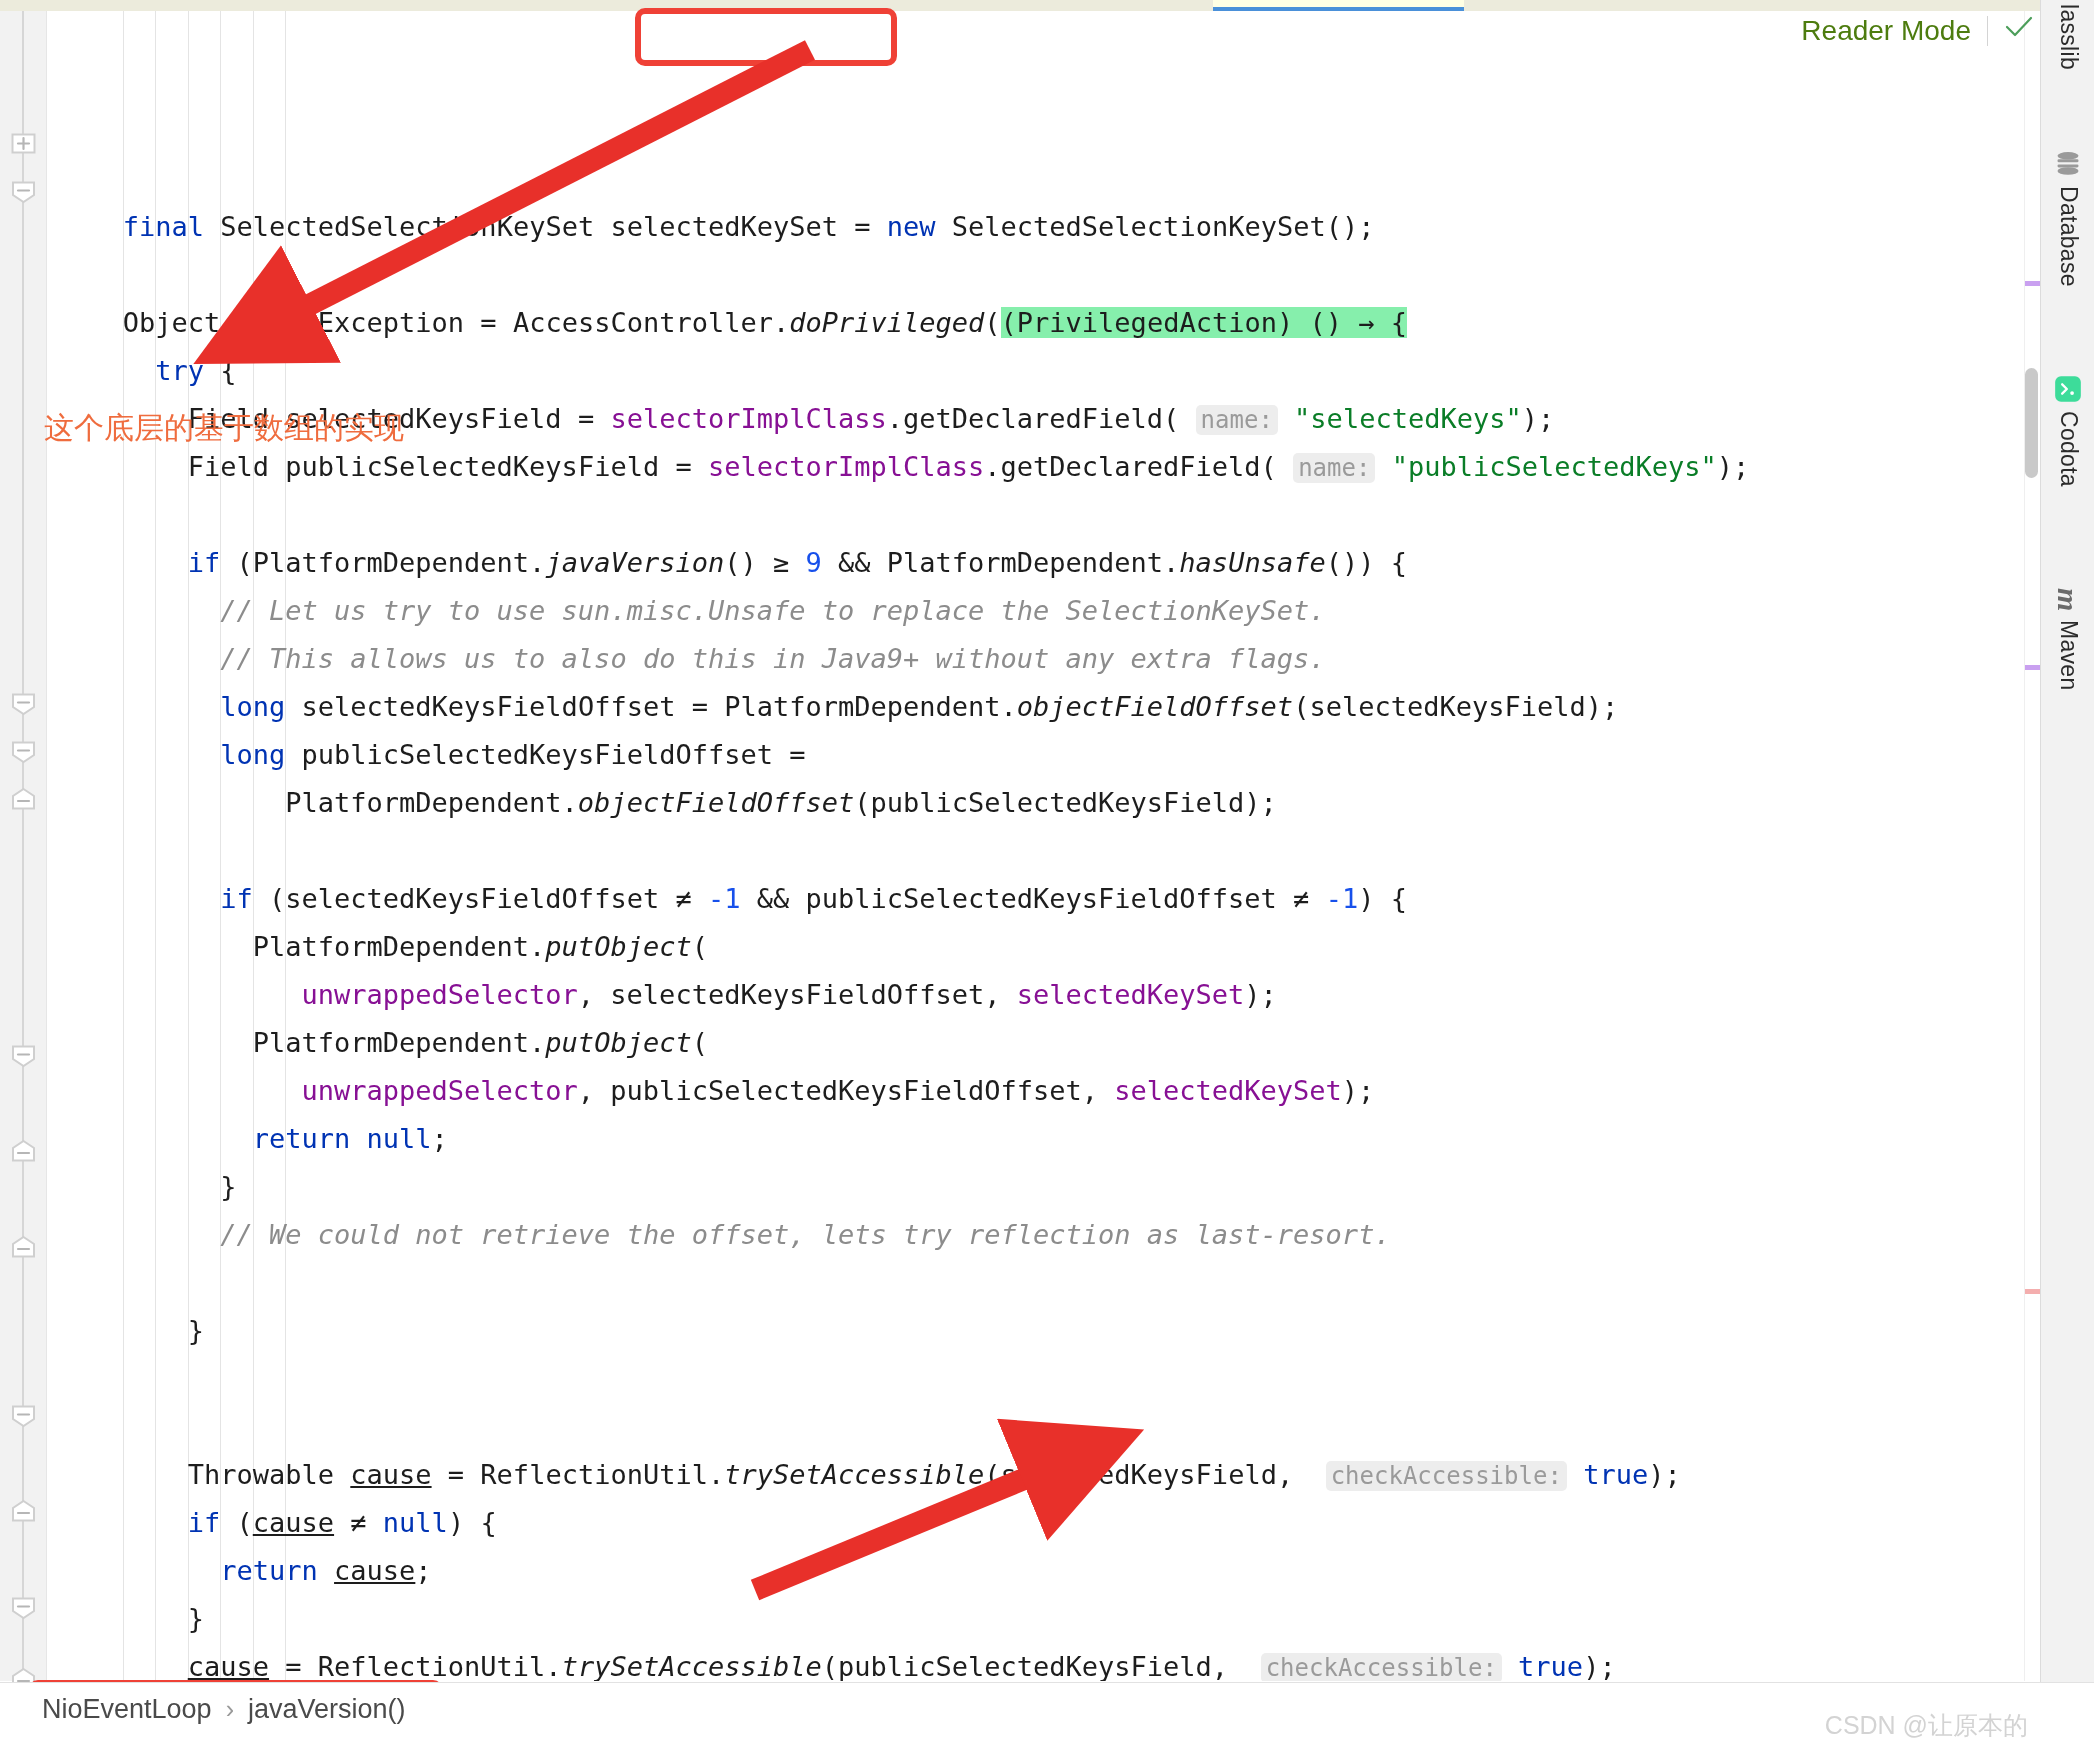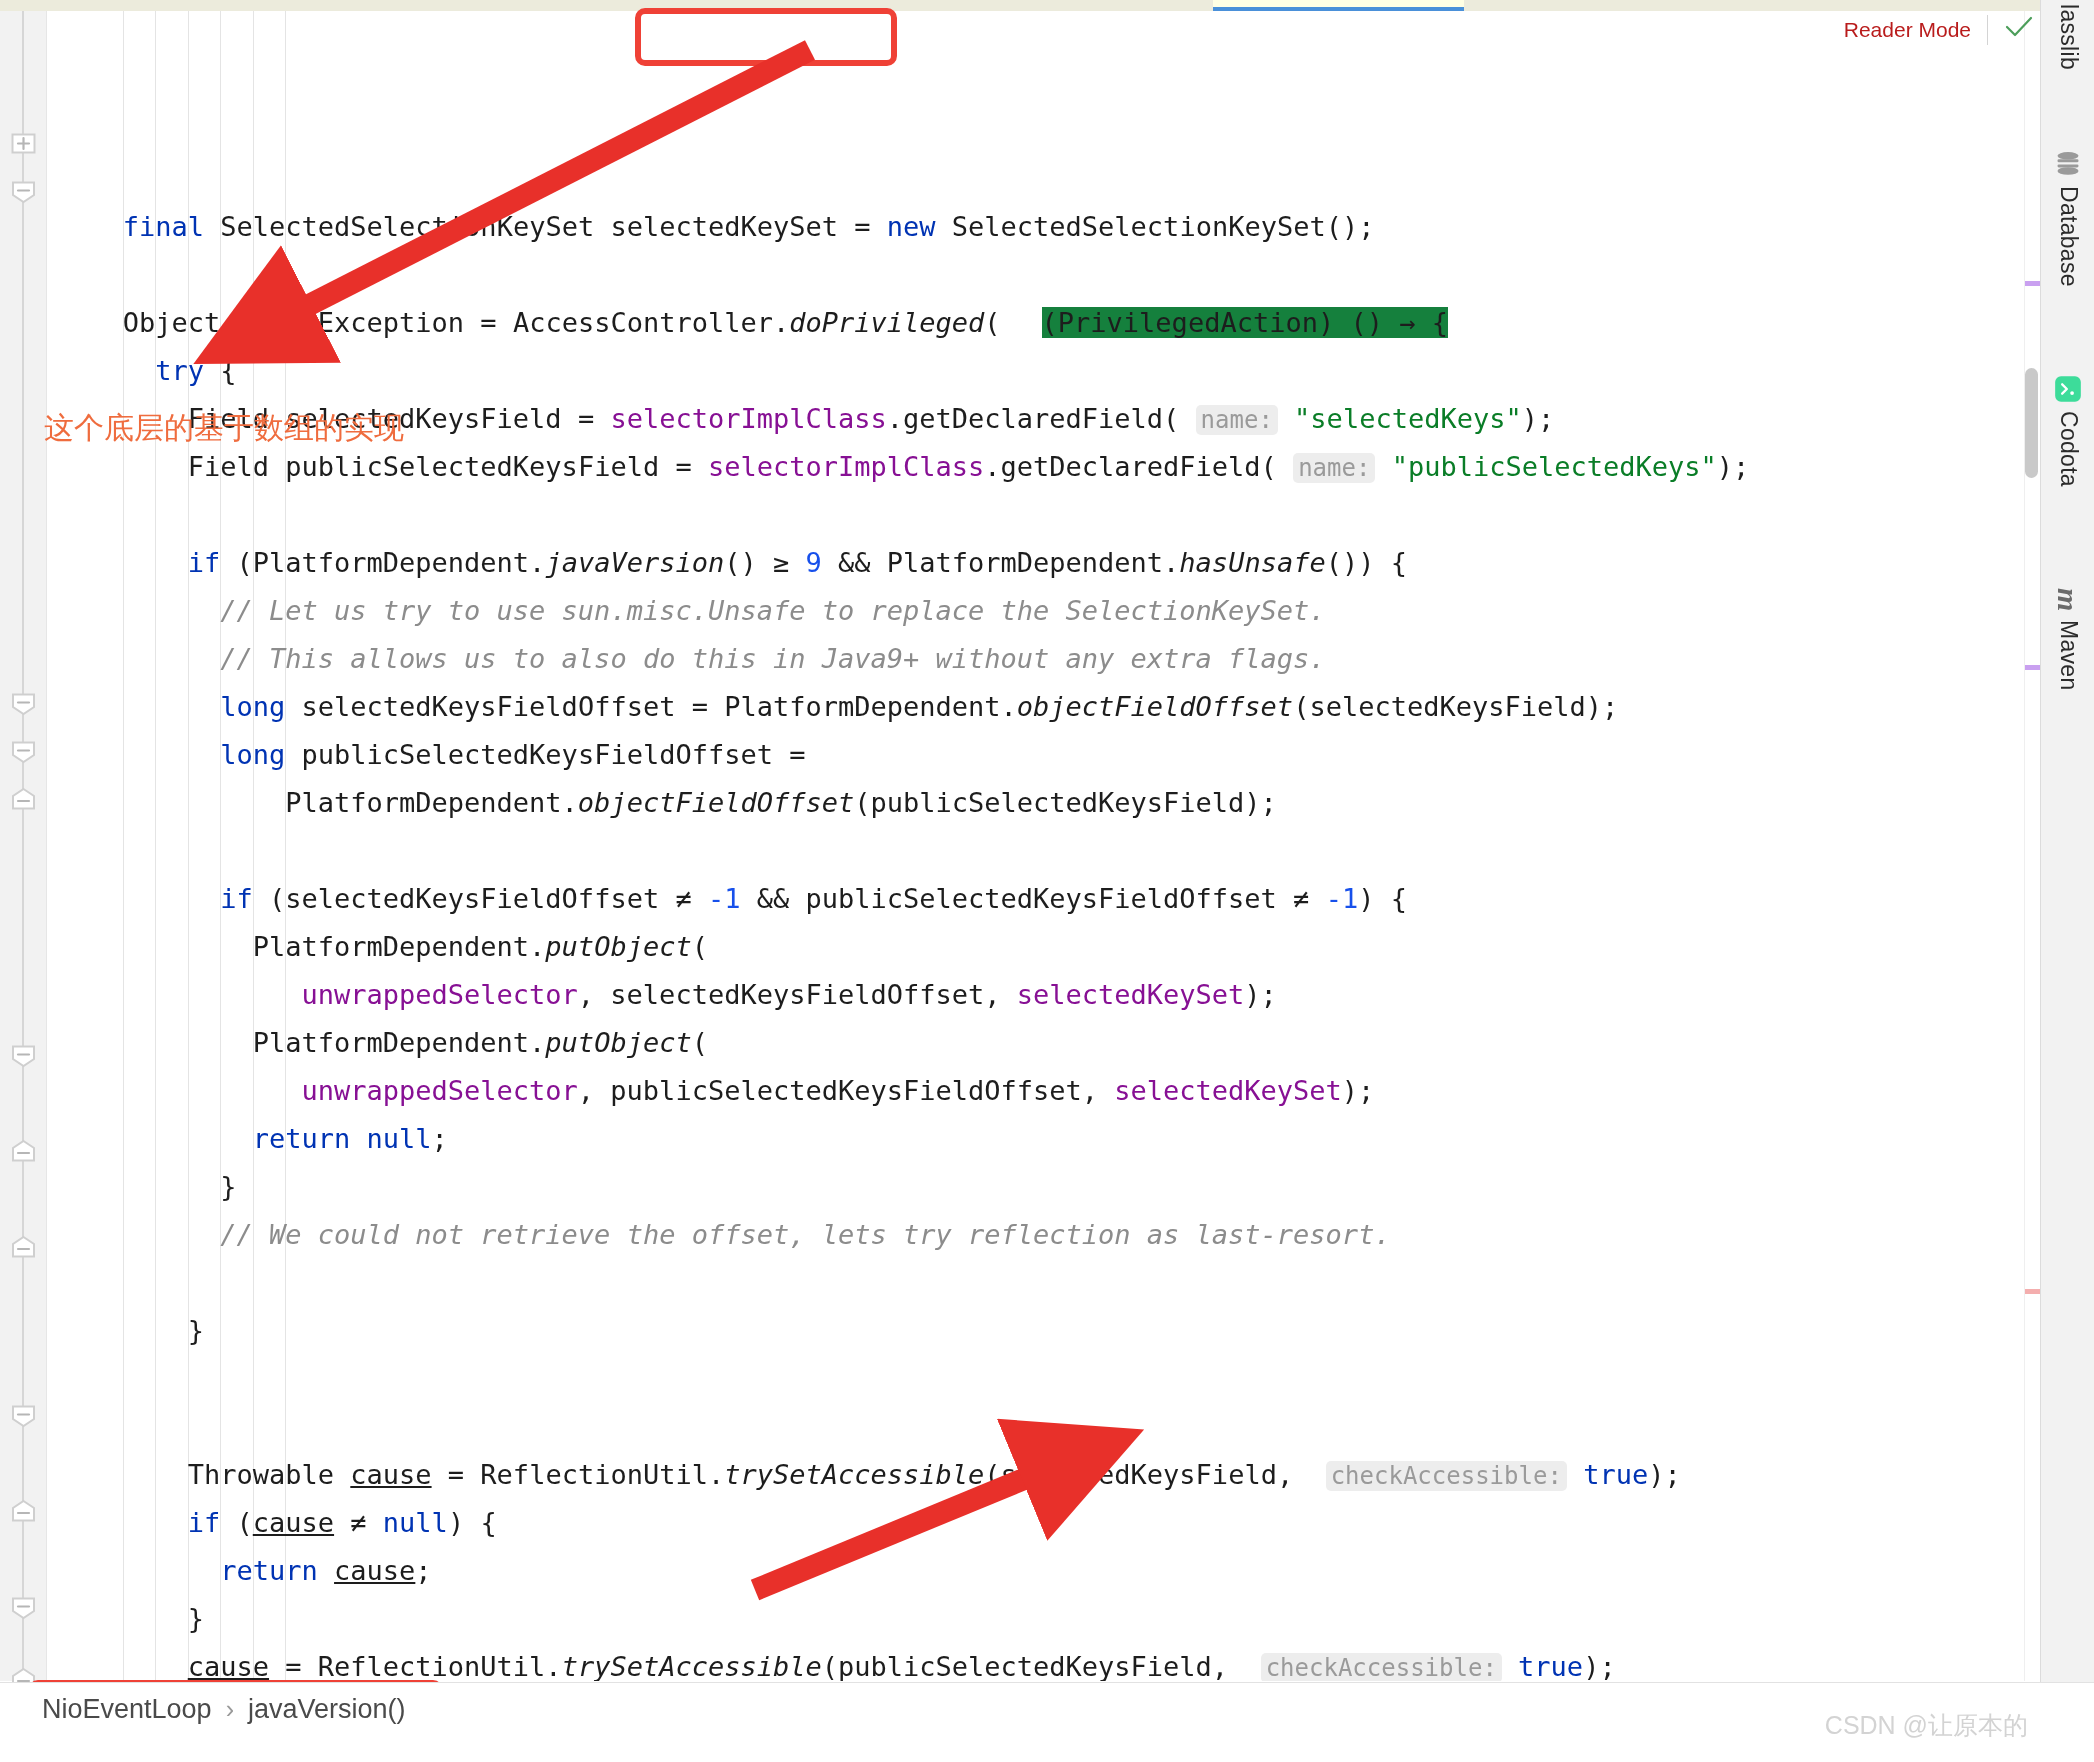--- a/index.html
+++ b/index.html
@@ -69,21 +69,21 @@
   .str  { color: #0a7d27; }
   .cmt  { color: #8c8c8c; font-style: italic; }
   .fn   { color: #1d1d1d; font-style: italic; margin-top: 17px; }
   .fld  { color: #871094; }
   .plain{ color: #1d1d1d; }
   .uline{ text-decoration: underline; text-decoration-color:#1d1d1d; }
   .hint {
     color: #9a9a9a; background: #ededed; border-radius: 5px;
     padding: 1px 5px; font-size: 24px;
   }
-  .lambda-hl { background: #15803d; margin-left: 41px; }
+  .lambda-hl { background: #86efac; }
 
   
   #rightbar {
     position: absolute; right: 0; top: 0; width: 54px; height: 1762px;
     background: #f2f2f2; border-left: 1px solid #dcdcdc;
   }
   .vtool {
     position: absolute; left: 0; width: 54px;
     writing-mode: vertical-rl;
     text-orientation: mixed;
@@ -103,21 +103,21 @@
   #scrollthumb {
     position: absolute; right: 56px; top: 368px;
     width: 13px; height: 110px;
     background: #c9c9c9; border-radius: 7px;
   }
 
   
   #readermode {
     position: absolute; right: 60px; top: 14px;
     display: flex; align-items: center; gap: 16px;
-    font-size: 21px; color: #b91c1c; text-align: right;
+    font-size: 28px; color: #4d7c0f; text-align: right;
   }
   #readermode .divider {
     width: 1px; height: 30px; background: #d4d4d4;
   }
 
   
   .zh-anno {
     position: absolute;
     color: #ef6c3e;
     font-family: "Liberation Sans", sans-serif;

